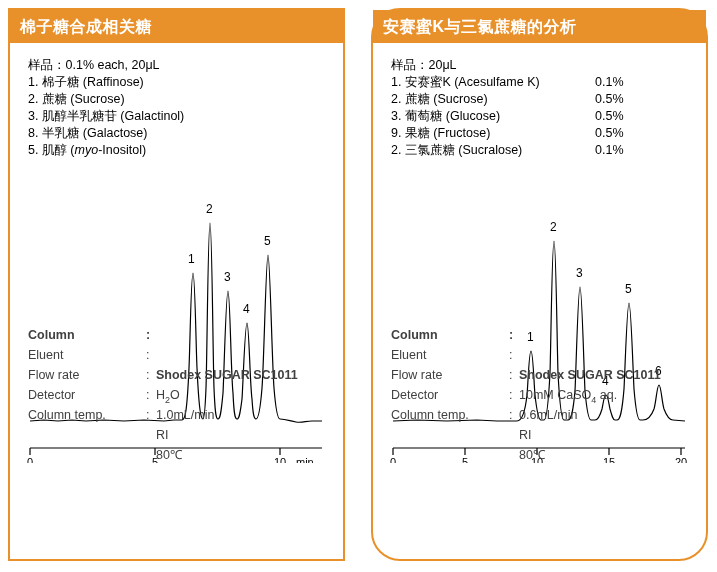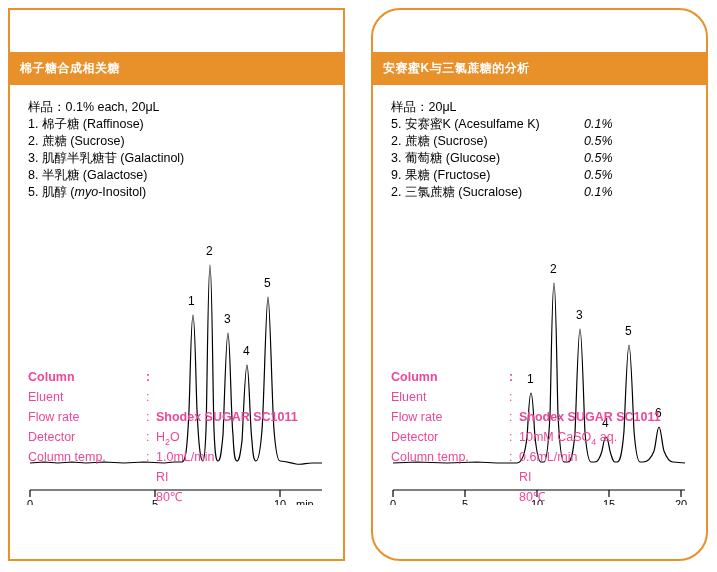--- a/index.html
+++ b/index.html
@@ -24,27 +24,26 @@
     background: #ffffff;
     box-sizing: border-box;
   }
   #panel-left  { left: 8px; }
   #panel-right { left: 371px; border-radius: 29px; }
 
   .panel-title {
     height: 33px;
     background: #E8912A;
     color: #ffffff;
-    font-size: 12px;
+    font-size: 16px;
     font-weight: bold;
     line-height: 33px;
     padding-left: 10px;
     box-sizing: border-box;
     letter-spacing: 0.5px;
-    margin-top: 42px;
   }
   .panel-body {
     position: relative;
     height: 396px;
     box-sizing: border-box;
   }
 
   .sample-block {
     position: absolute;
     left: 18px;
@@ -52,22 +51,21 @@
     font-size: 12.5px;
     color: #000;
     line-height: 17px;
     white-space: nowrap;
   }
   .sample-line { display: block; }
   .sample-line .lbl { display: inline-block; }
   .sample-line .pct-r {
     display: inline-block;
     position: absolute;
-    left: 193px;
-    font-style: italic;
+    left: 204px;
   }
   .it { font-style: italic; }
 
   .chart-area {
     position: absolute;
     left: 14px;
     top: 120px;
     width: 305px;
     height: 300px;
   }
@@ -80,21 +78,21 @@
   .peak-label {
     font-size: 12px;
     fill: #000;
   }
 
   .cond-table {
     position: absolute;
     left: 18px;
     bottom: 14px;
     font-size: 12.5px;
-    color: #ec4899;
+    color: #404040;
     line-height: 20px;
     width: 300px;
   }
   .cond-row { display: block; position: relative; height: 20px; }
   .cond-key { position: absolute; left: 0; }
   .cond-sep { position: absolute; left: 118px; }
   .cond-val { position: absolute; left: 128px; margin-top: 40px; }
   .bold { font-weight: bold; }
   sub { font-size: 9px; }
 </style>
@@ -182,21 +180,21 @@
     </div>
   </div>
 
   <div class="panel" id="panel-right">
     <div class="panel-title">安赛蜜K与三氯蔗糖的分析</div>
     <div class="panel-body">
 
       <div class="sample-block">
         <span class="sample-line">样品：20μL</span>
         <span class="sample-line">
-          <span class="lbl">5. 安赛蜜K (Acesulfame K)</span>
+          <span class="lbl">1. 安赛蜜K (Acesulfame K)</span>
           <span class="pct-r">0.1%</span>
         </span>
         <span class="sample-line">
           <span class="lbl">2. 蔗糖 (Sucrose)</span>
           <span class="pct-r">0.5%</span>
         </span>
         <span class="sample-line">
           <span class="lbl">3. 葡萄糖 (Glucose)</span>
           <span class="pct-r">0.5%</span>
         </span>

